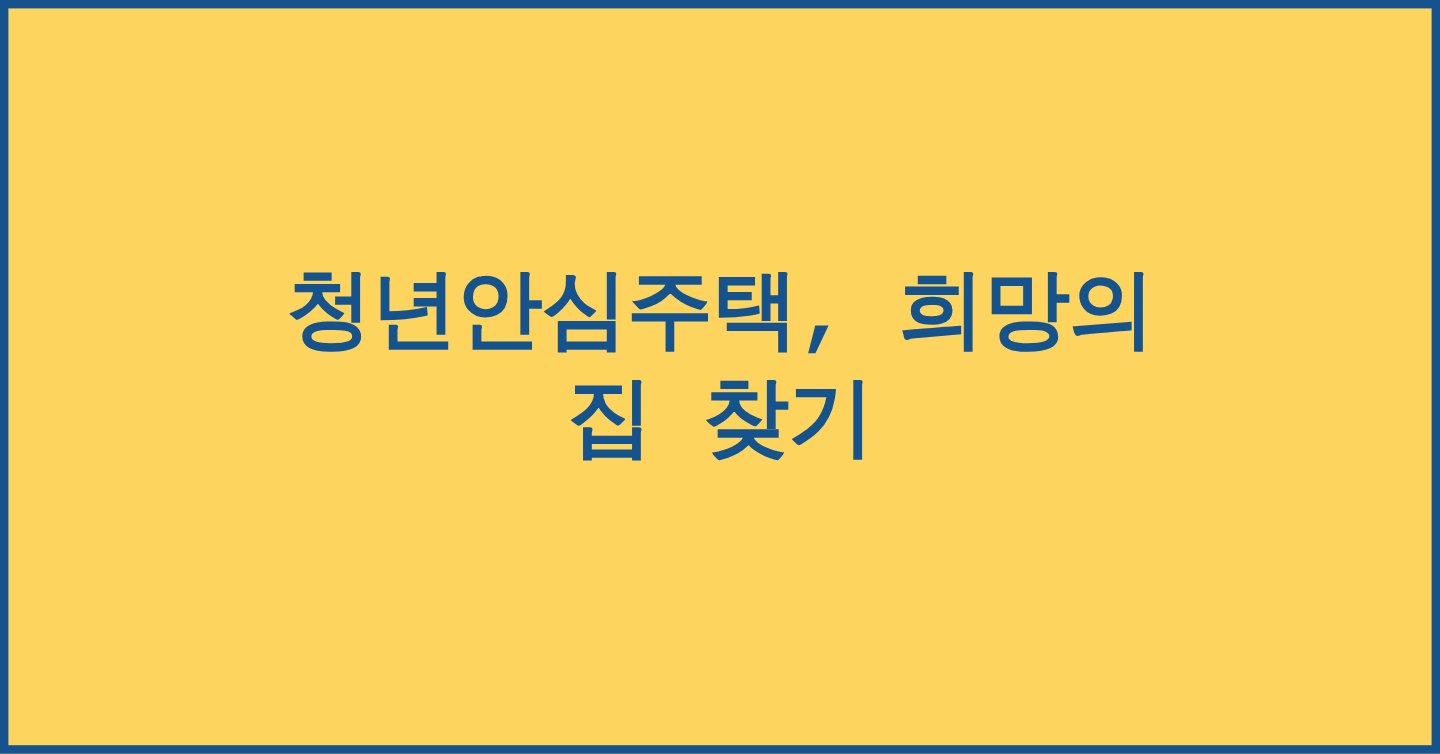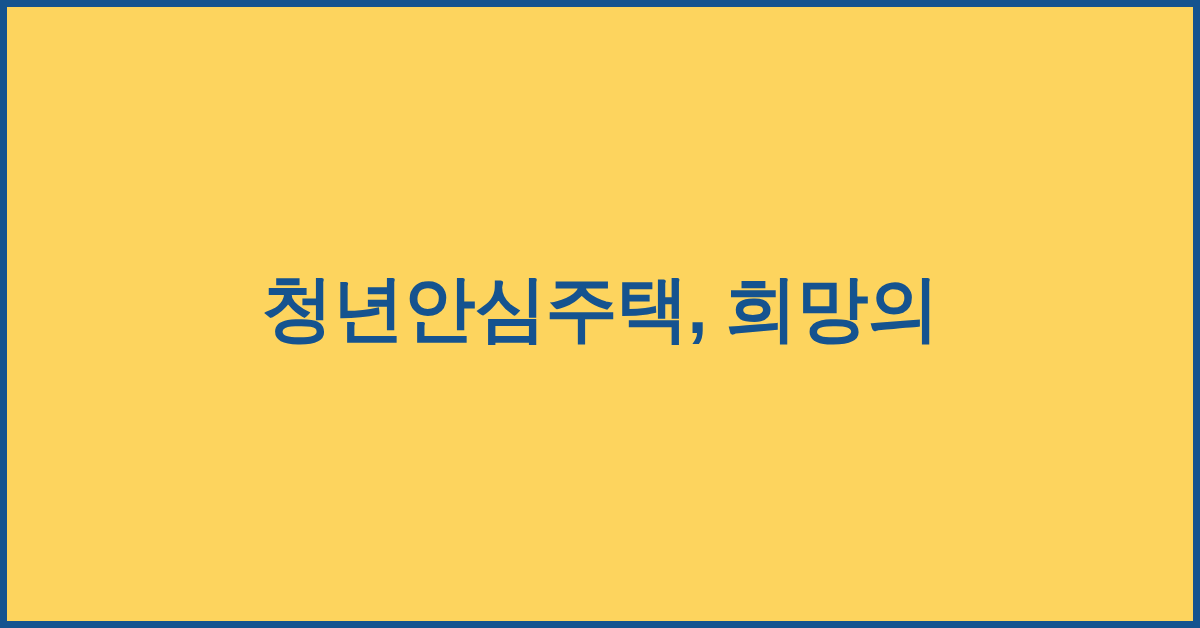--- a/index.html
+++ b/index.html
@@ -46,38 +46,39 @@
     text-align: center;
     
     transform: translateY(-6px);
     padding: 0 40px;
     box-sizing: border-box;
   }
 
   .headline-line {
     display: block;
     color: #15538f;
-    font-family: Liberation Sans, sans-serif;
+    font-family: Liberation Mono, monospace;
     font-size: 72px;
     font-weight: 700;
     line-height: 90px;
     letter-spacing: -1px;
     white-space: nowrap;
     -webkit-font-smoothing: antialiased;
   }
 </style>
 </head>
 <body>
 
 <div class="thumbnail-card">
 
   <div class="canvas">
 
     <div class="headline">
 
       <span class="headline-line">청년안심주택, 희망의</span>
 
+      <span class="headline-line">집 찾기</span>
 
     </div>
 
   </div>
 
 </div>
 
 </body></html>

